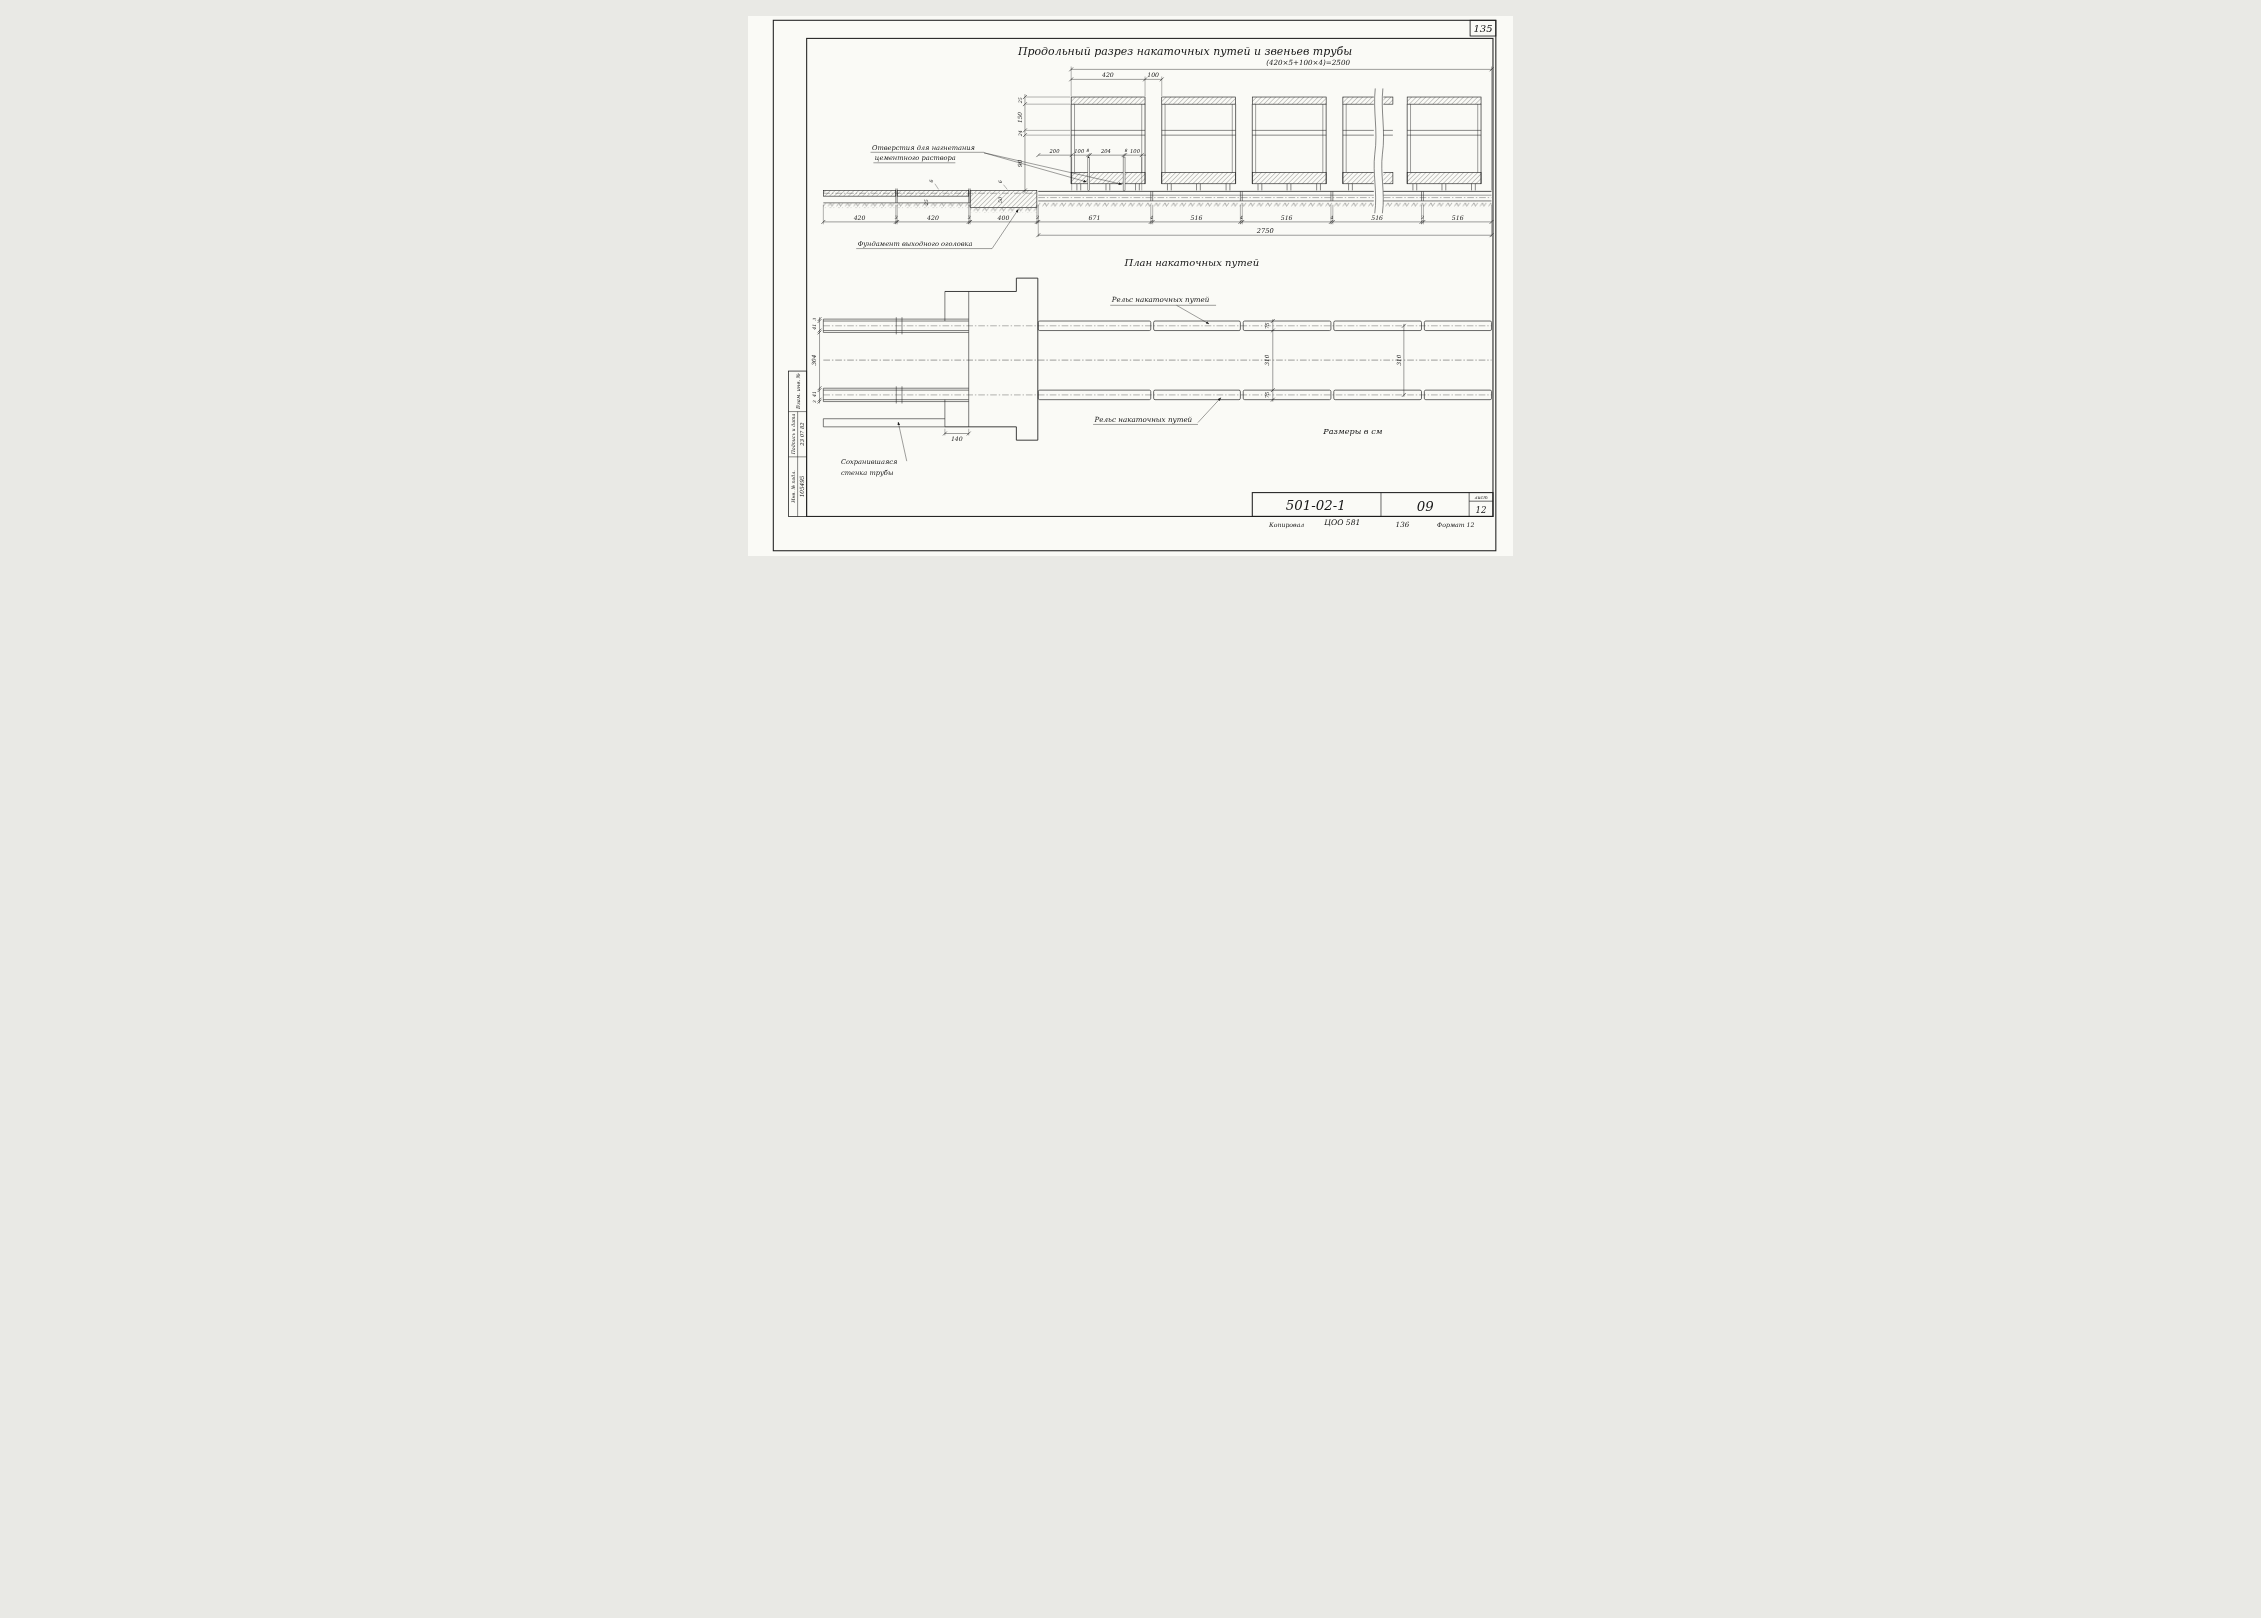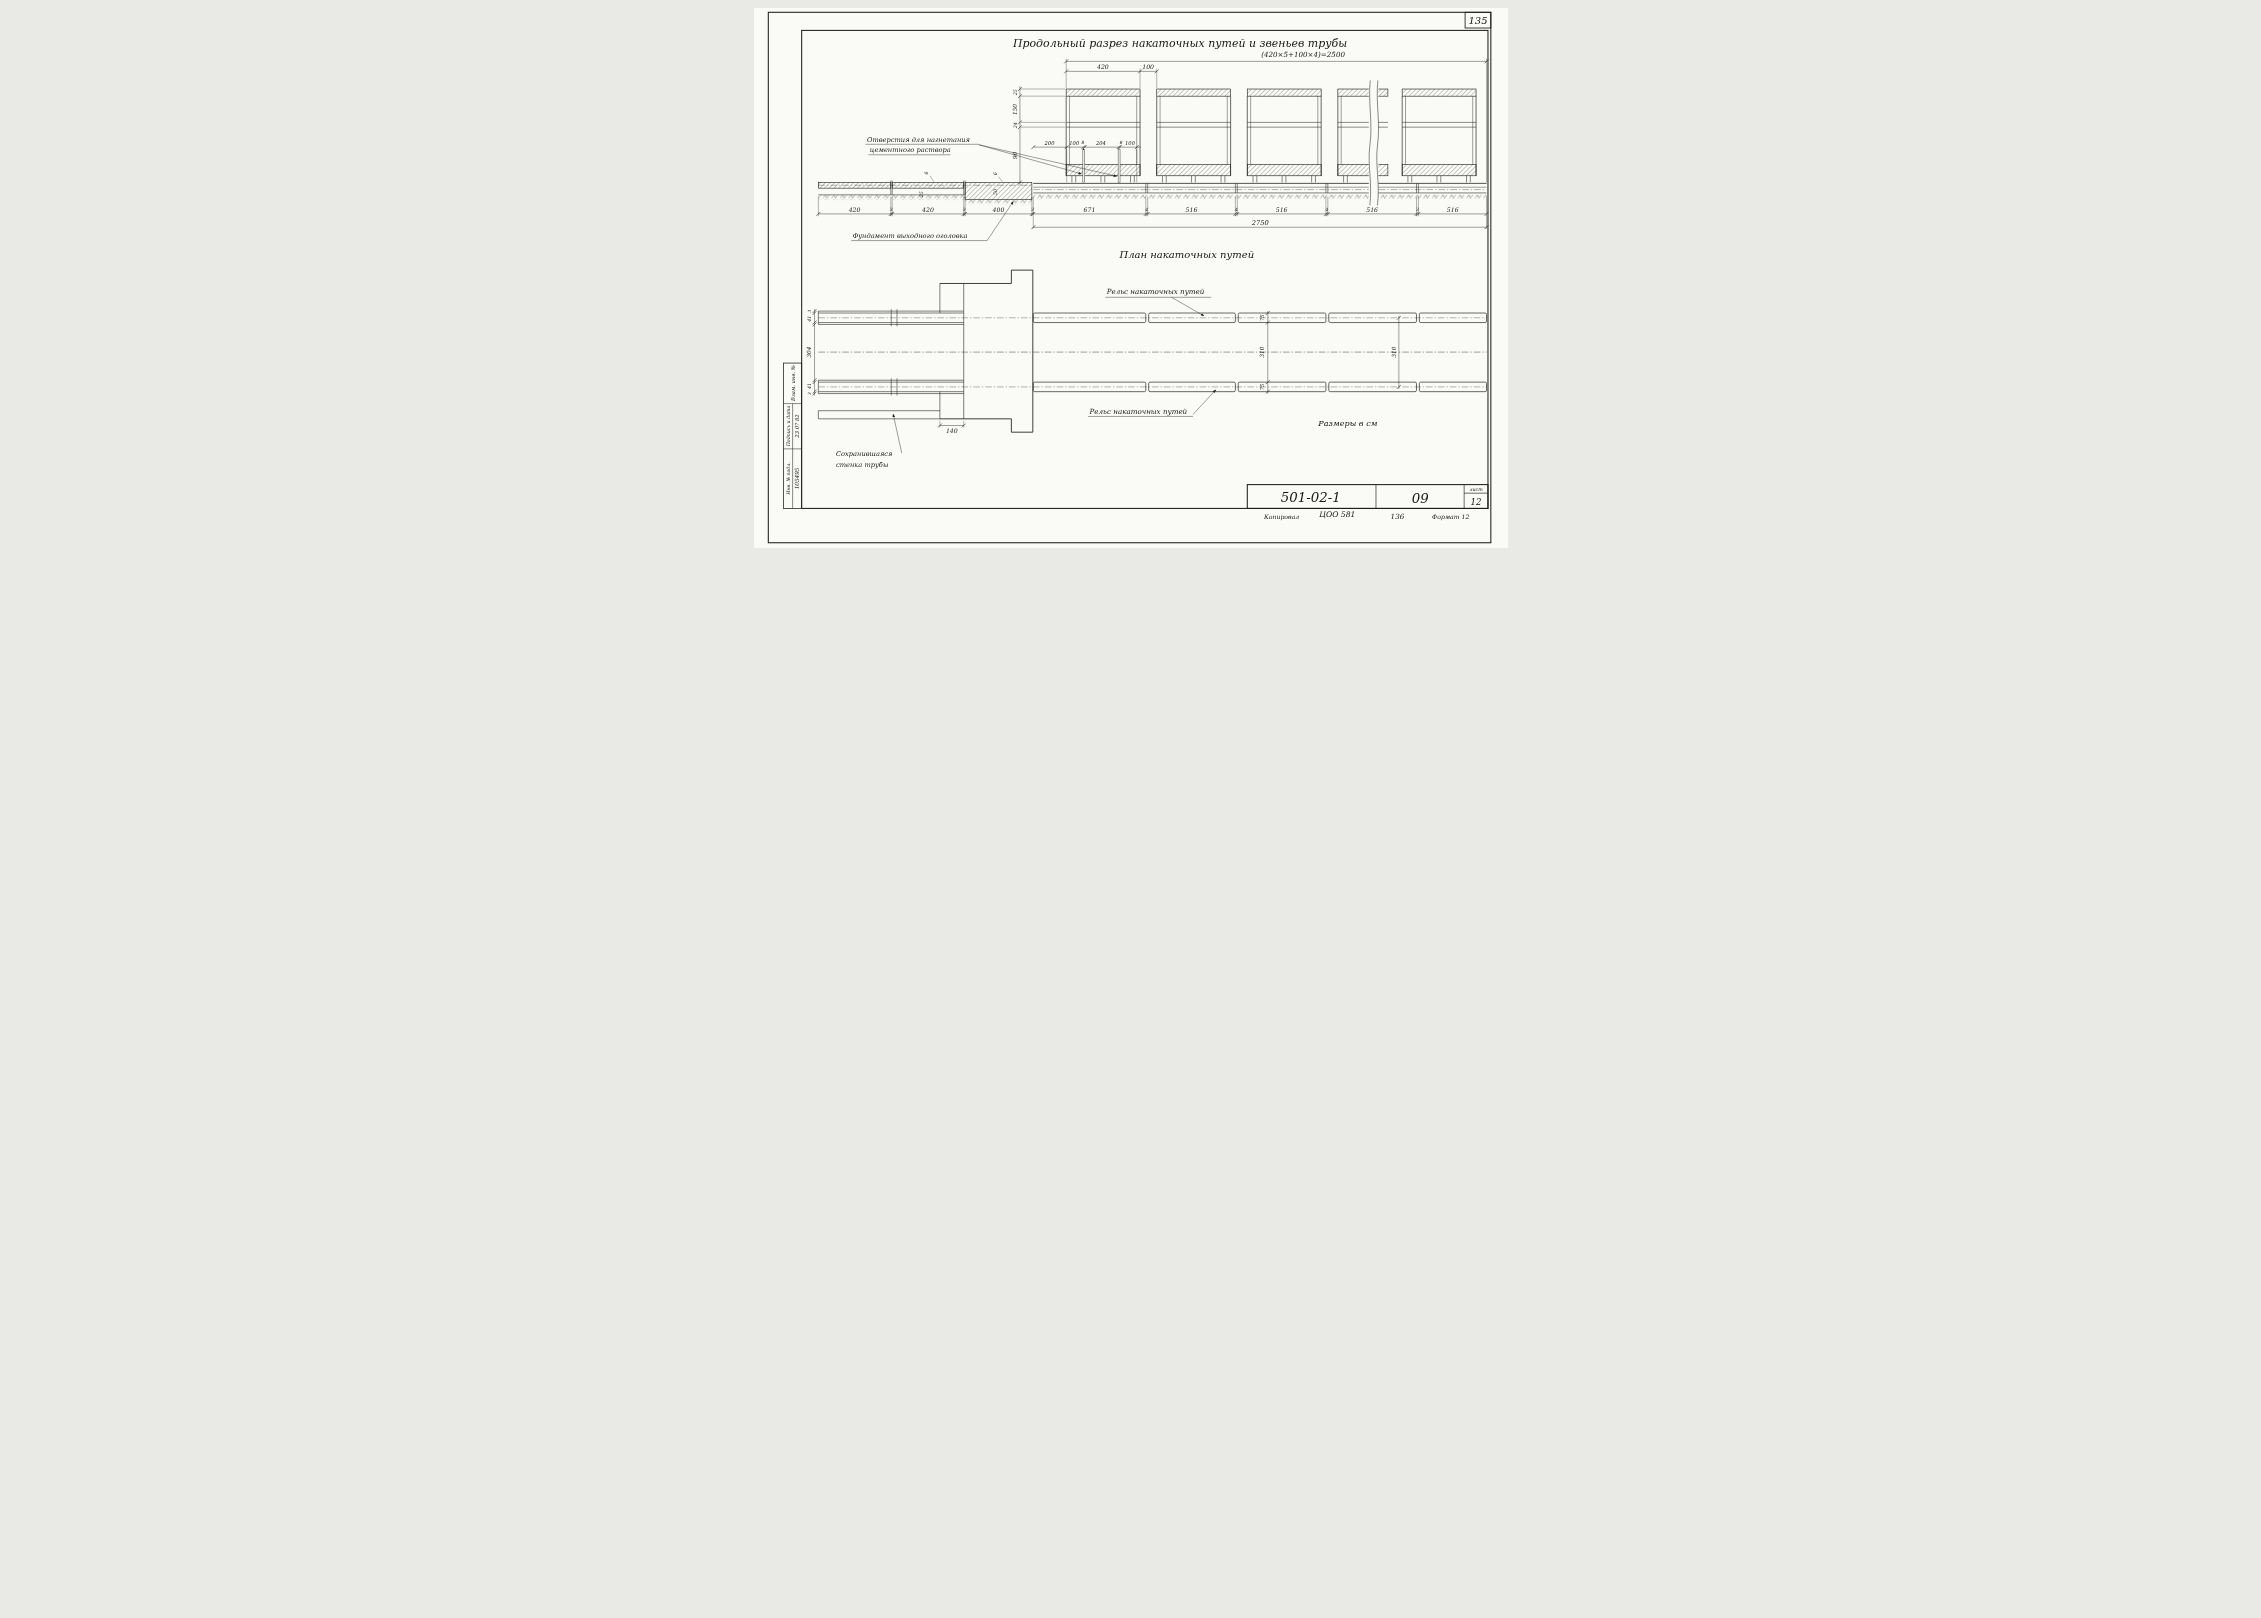--- a/index.html
+++ b/index.html
@@ -1,16 +1,16 @@
 <!DOCTYPE html>
 <html style="font-size:7.6px"><head>
 <meta charset="utf-8">
 <style>
   html,body{margin:0;padding:0;background:#e9e9e5;}
-  .sheet{width:100%;max-width:754px;margin:8px auto;background:#fafaf6;}
+  .sheet{width:100%;max-width:754px;margin:16px auto;background:#fafaf6;padding-left:11px;}
   svg{display:block;width:100%;height:auto;}
   text{font-family:"DejaVu Serif",serif;font-style:italic;fill:#161616;}
   .tc{text-anchor:middle;}
   .ln{stroke:#1e1e1e;fill:none;}
   .w07{stroke-width:.7}.w09{stroke-width:.9}.w11{stroke-width:1.1}
   .w12{stroke-width:1.2}.w14{stroke-width:1.4}.w16{stroke-width:1.6}
   .w18{stroke-width:1.8}.w22{stroke-width:2.2}
   .dd{stroke-dasharray:14 4 3 4;}
   .hat{fill:url(#hatch);stroke:#1e1e1e;stroke-width:1.3;}
   .paper{fill:#fafaf6;}

